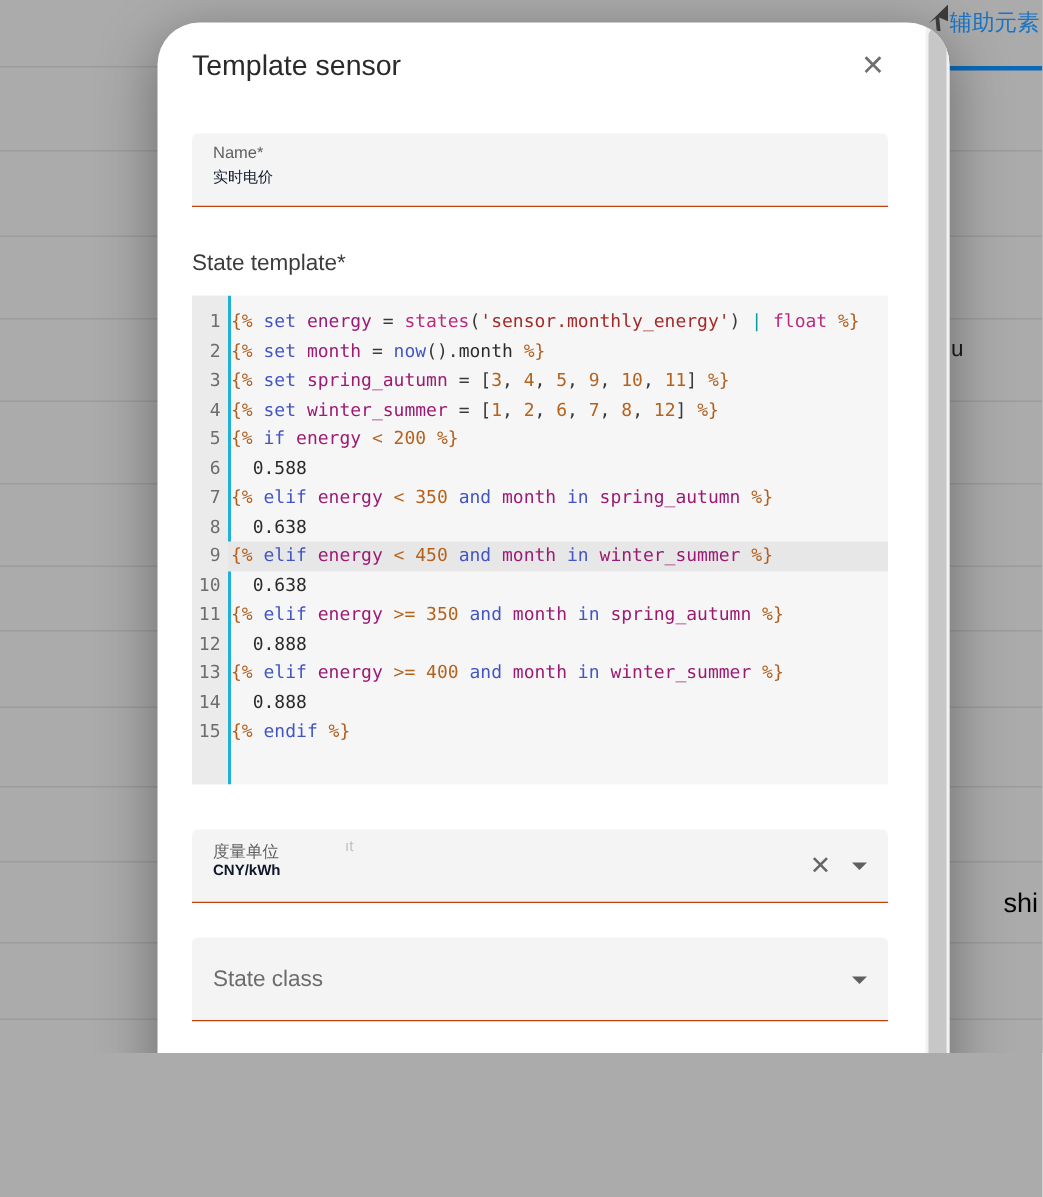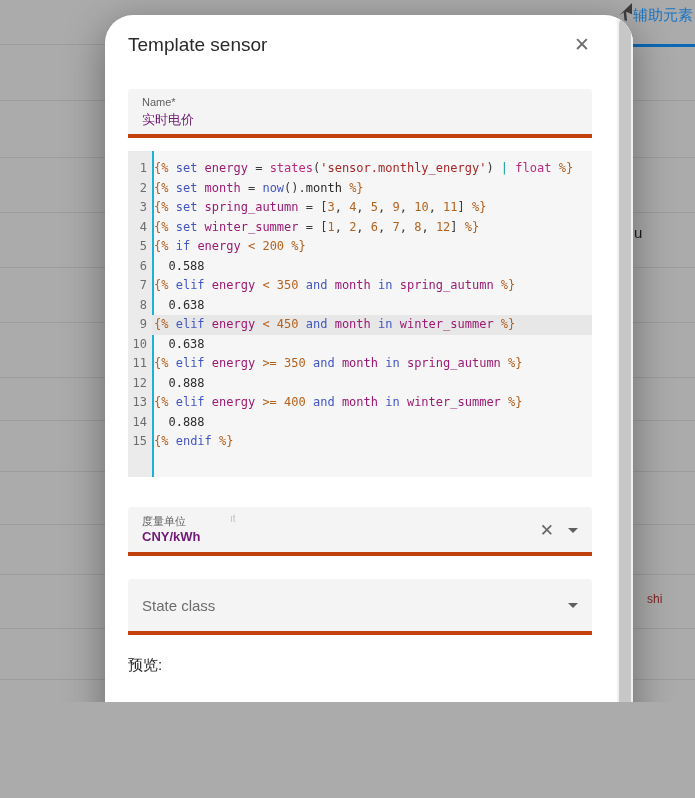--- a/index.html
+++ b/index.html
@@ -5,39 +5,39 @@
   html,body{margin:0;padding:0;background:#ababab;}
   .stage{position:relative;width:695px;height:702px;overflow:hidden;
          font-family:"Liberation Sans",sans-serif;background:#ababab;}
 
   
   .backdrop{position:absolute;inset:0;z-index:0;}
   .bg-line{position:absolute;left:0;width:695px;height:1px;background:#9c9c9c;}
   .bg-tab{position:absolute;left:633px;top:6px;font-size:15px;color:#1a74c4;white-space:nowrap;}
   .bg-tab-underline{position:absolute;left:633px;top:44px;width:62px;height:3px;background:#0b69b7;}
   .bg-frag-u{position:absolute;left:634px;top:224px;font-size:15px;color:#1b1b1b;}
-  .bg-frag-shi{position:absolute;left:647px;top:592px;font-size:12px;color:#7f1d1d;}
+  .bg-frag-shi{position:absolute;left:669px;top:592px;font-size:18px;color:#000000;}
   .cursor-arrow{position:absolute;left:619px;top:3px;width:13px;height:18px;z-index:30;
                 background:#3a3a3a;clip-path:polygon(100% 0,100% 62%,55% 48%,62% 100%,42% 96%,36% 52%,0 70%);}
 
   
   .dialog{position:absolute;left:105px;top:15px;width:528px;height:783px;background:#fff;
           border-radius:28px 28px 0 0;box-shadow:0 10px 40px rgba(0,0,0,.38);overflow:hidden;z-index:10;}
   .dlg-scrollbar{position:absolute;right:0;top:0;bottom:0;width:16px;background:#f1f1f1;}
   .dlg-scroll-thumb{position:absolute;left:2px;top:3px;width:12px;height:765px;background:#c7c7c7;border-radius:6px;}
   .dlg-content{position:absolute;left:23px;top:0;width:464px;}
 
   .dlg-header{margin-top:17px;display:flex;justify-content:space-between;align-items:flex-start;}
   .dlg-title{font-size:19px;line-height:26px;color:#2a2a2a;text-align:right;}
   .dlg-close{font-size:19px;line-height:26px;color:#6f6f6f;cursor:pointer;padding:0 2px;}
 
   
-  .fld{position:relative;background:#f4f4f4;border-radius:4px 4px 0 0;border-bottom:4px solid #c2410c;box-sizing:border-box;}
+  .fld{position:relative;background:#f4f4f4;border-radius:4px 4px 0 0;border-bottom:1px solid #c2410c;box-sizing:border-box;}
   .fld-label{position:absolute;left:14px;top:7px;font-size:11px;color:#5f5f5f;}
-  .fld-value{position:absolute;left:14px;top:22px;font-size:13px;color:#701a75;}
+  .fld-value{position:absolute;left:14px;top:22px;font-size:10px;color:#0f172a;}
   .fld-value.bold{font-weight:bold;}
   .fld-center-label{position:absolute;left:14px;top:50%;transform:translateY(-50%);font-size:15px;color:#6c6c6c;}
   .fld-ghost{position:absolute;left:102px;top:6px;font-size:10px;color:#c0c0c0;}
   .caret{position:absolute;right:14px;top:50%;margin-top:-2px;width:0;height:0;
          border-left:5px solid transparent;border-right:5px solid transparent;border-top:5px solid #5f5f5f;}
   .clear-x{position:absolute;right:38px;top:50%;transform:translateY(-50%);font-size:17px;color:#666;cursor:pointer;}
 
   .fld-name{margin-top:31px;height:49px;}
   .section-label{margin-top:29px;font-size:15px;color:#3c3c3c;}
 
@@ -99,20 +99,21 @@
       <div class="dlg-header">
         <div class="dlg-title">Template sensor</div>
         <div class="dlg-close">✕</div>
       </div>
 
       <div class="fld fld-name">
         <div class="fld-label">Name*</div>
         <div class="fld-value">实时电价</div>
       </div>
 
+      <div class="section-label">State template*</div>
 
       <div class="editor">
         <div class="ed-lines" id="editor-lines">
             <div class="ed-row">
               <span class="ed-ln">1</span>
               <span class="ed-lc"><span class="tk-d">{% </span><span class="tk-k">set </span><span class="tk-v">energy </span><span class="tk-o">= </span><span class="tk-f">states</span><span class="tk-o">(</span><span class="tk-s">'sensor.monthly_energy'</span><span class="tk-o">)</span><span class="tk-x"> </span><span class="tk-p">|</span><span class="tk-x"> </span><span class="tk-f">float</span><span class="tk-x"> </span><span class="tk-d">%}</span></span>
             </div>
             <div class="ed-row">
               <span class="ed-ln">2</span>
               <span class="ed-lc"><span class="tk-d">{% </span><span class="tk-k">set </span><span class="tk-v">month </span><span class="tk-o">= </span><span class="tk-k">now</span><span class="tk-o">().</span><span class="tk-x">month</span><span class="tk-x"> </span><span class="tk-d">%}</span></span>

